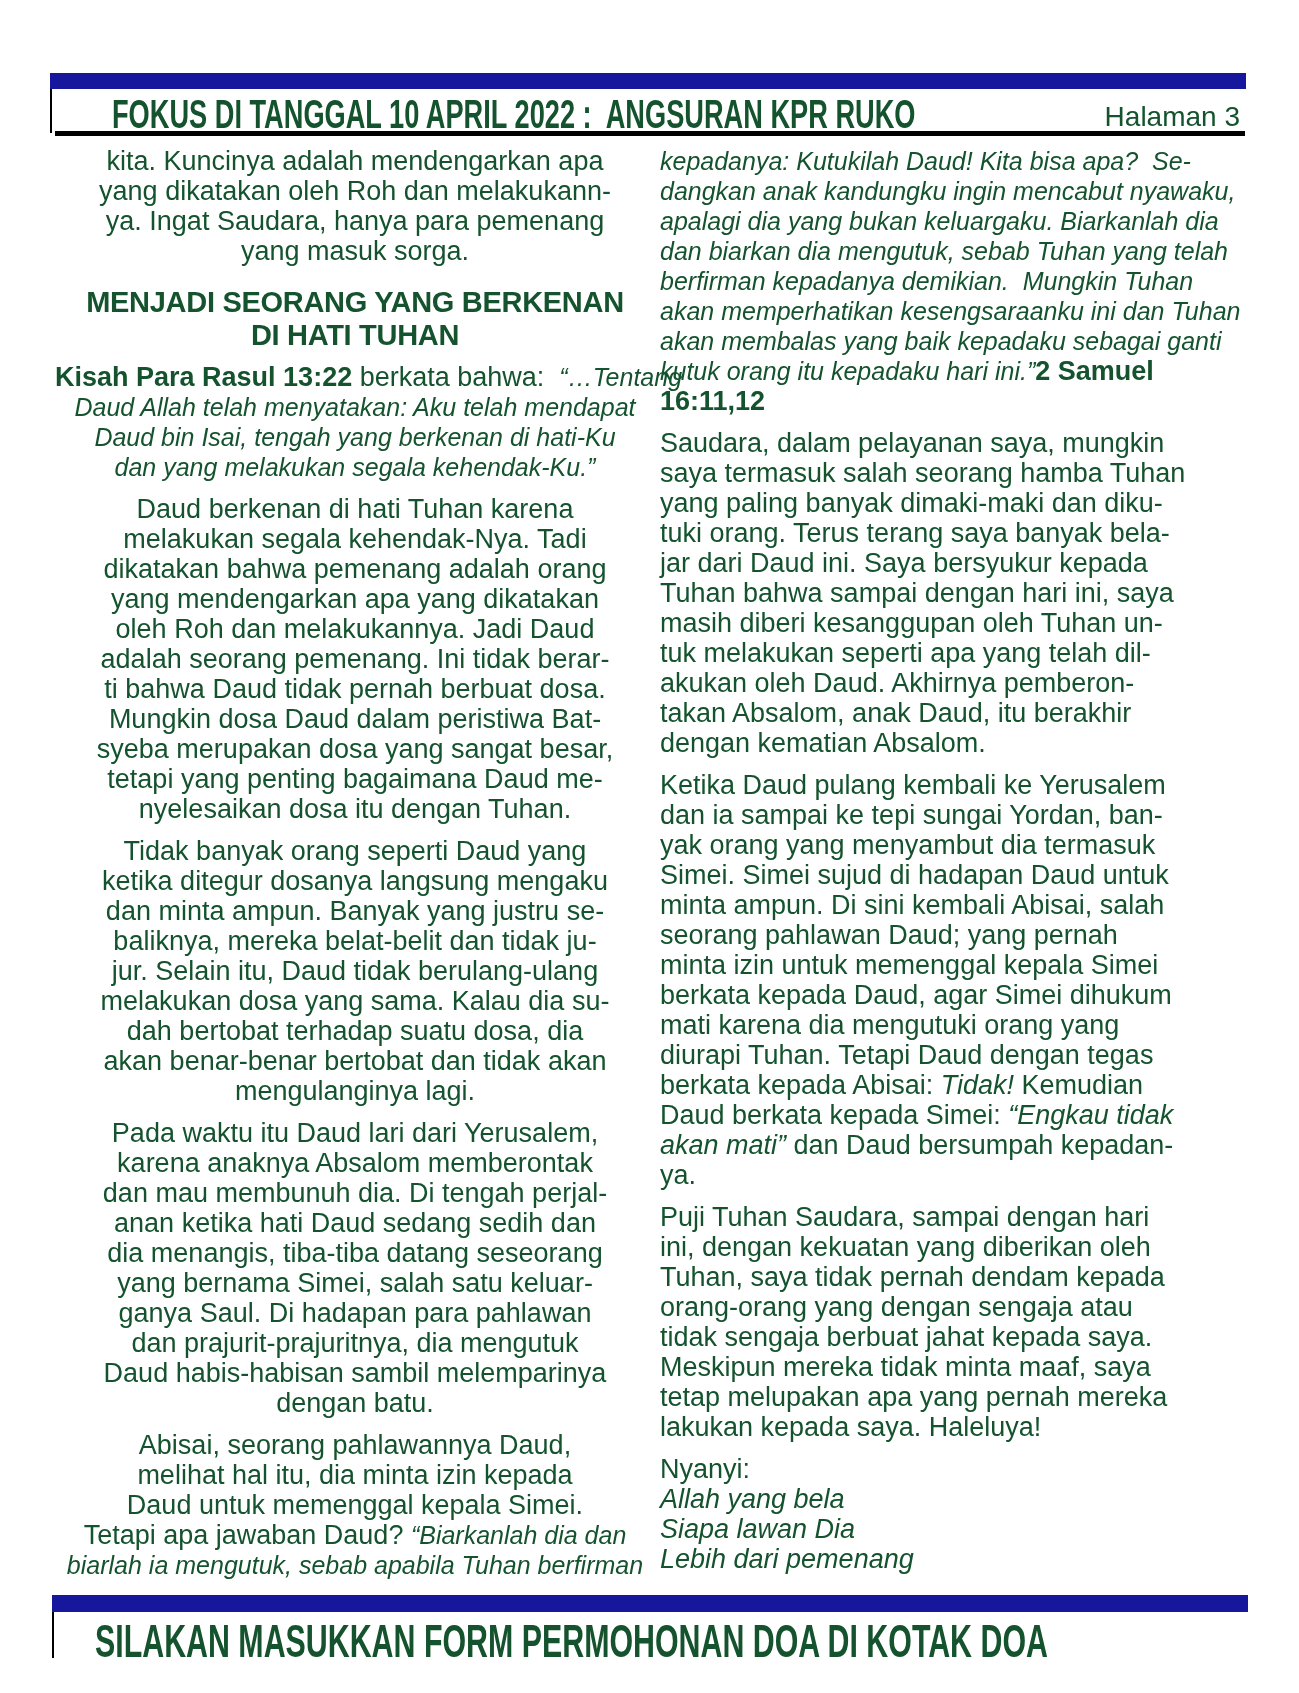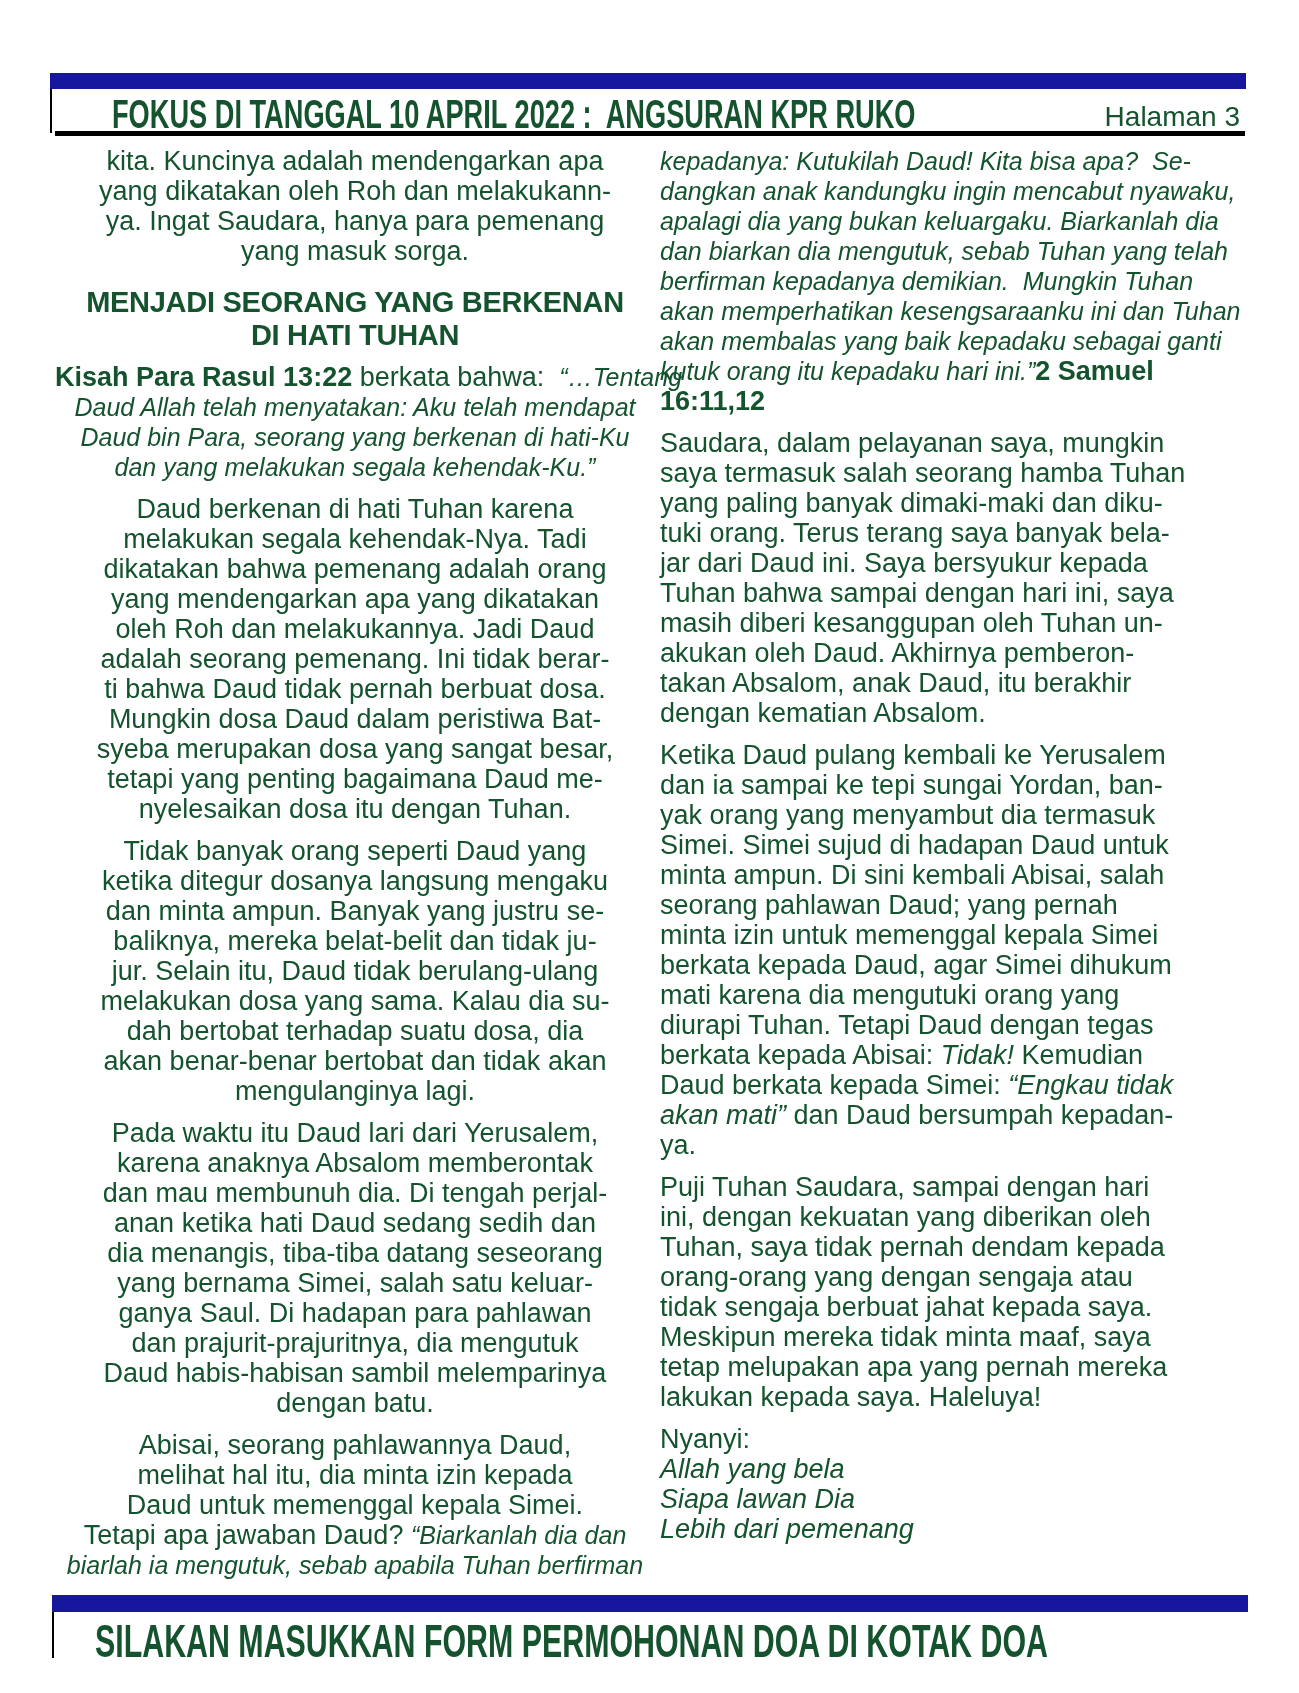--- a/index.html
+++ b/index.html
@@ -45,21 +45,21 @@
         <div class="line"><span>ya. Ingat Saudara, hanya para pemenang</span></div>
         <div class="line"><span>yang masuk sorga.</span></div>
       </div>
       <div class="para h">
         <div class="line"><span>MENJADI SEORANG YANG BERKENAN</span></div>
         <div class="line"><span>DI HATI TUHAN</span></div>
       </div>
       <div class="para">
         <div class="line"><span class="b">Kisah Para Rasul 13:22</span><span> berkata bahwa:  </span><span class="is">“…Tentang</span></div>
         <div class="line"><span class="is">Daud Allah telah menyatakan: Aku telah mendapat</span></div>
-        <div class="line"><span class="is">Daud bin Para, seorang yang berkenan di hati-Ku</span></div>
+        <div class="line"><span class="is">Daud bin Isai, tengah yang berkenan di hati-Ku</span></div>
         <div class="line"><span class="is">dan yang melakukan segala kehendak-Ku.”</span></div>
       </div>
       <div class="para">
         <div class="line"><span>Daud berkenan di hati Tuhan karena</span></div>
         <div class="line"><span>melakukan segala kehendak-Nya. Tadi</span></div>
         <div class="line"><span>dikatakan bahwa pemenang adalah orang</span></div>
         <div class="line"><span>yang mendengarkan apa yang dikatakan</span></div>
         <div class="line"><span>oleh Roh dan melakukannya. Jadi Daud</span></div>
         <div class="line"><span>adalah seorang pemenang. Ini tidak berar-</span></div>
         <div class="line"><span>ti bahwa Daud tidak pernah berbuat dosa.</span></div>
@@ -112,20 +112,21 @@
         <div class="line"><span class="b">16:11,12</span></div>
       </div>
       <div class="para">
         <div class="line"><span>Saudara, dalam pelayanan saya, mungkin</span></div>
         <div class="line"><span>saya termasuk salah seorang hamba Tuhan</span></div>
         <div class="line"><span>yang paling banyak dimaki-maki dan diku-</span></div>
         <div class="line"><span>tuki orang. Terus terang saya banyak bela-</span></div>
         <div class="line"><span>jar dari Daud ini. Saya bersyukur kepada</span></div>
         <div class="line"><span>Tuhan bahwa sampai dengan hari ini, saya</span></div>
         <div class="line"><span>masih diberi kesanggupan oleh Tuhan un-</span></div>
+        <div class="line"><span>tuk melakukan seperti apa yang telah dil-</span></div>
         <div class="line"><span>akukan oleh Daud. Akhirnya pemberon-</span></div>
         <div class="line"><span>takan Absalom, anak Daud, itu berakhir</span></div>
         <div class="line"><span>dengan kematian Absalom.</span></div>
       </div>
       <div class="para">
         <div class="line"><span>Ketika Daud pulang kembali ke Yerusalem</span></div>
         <div class="line"><span>dan ia sampai ke tepi sungai Yordan, ban-</span></div>
         <div class="line"><span>yak orang yang menyambut dia termasuk</span></div>
         <div class="line"><span>Simei. Simei sujud di hadapan Daud untuk</span></div>
         <div class="line"><span>minta ampun. Di sini kembali Abisai, salah</span></div>

